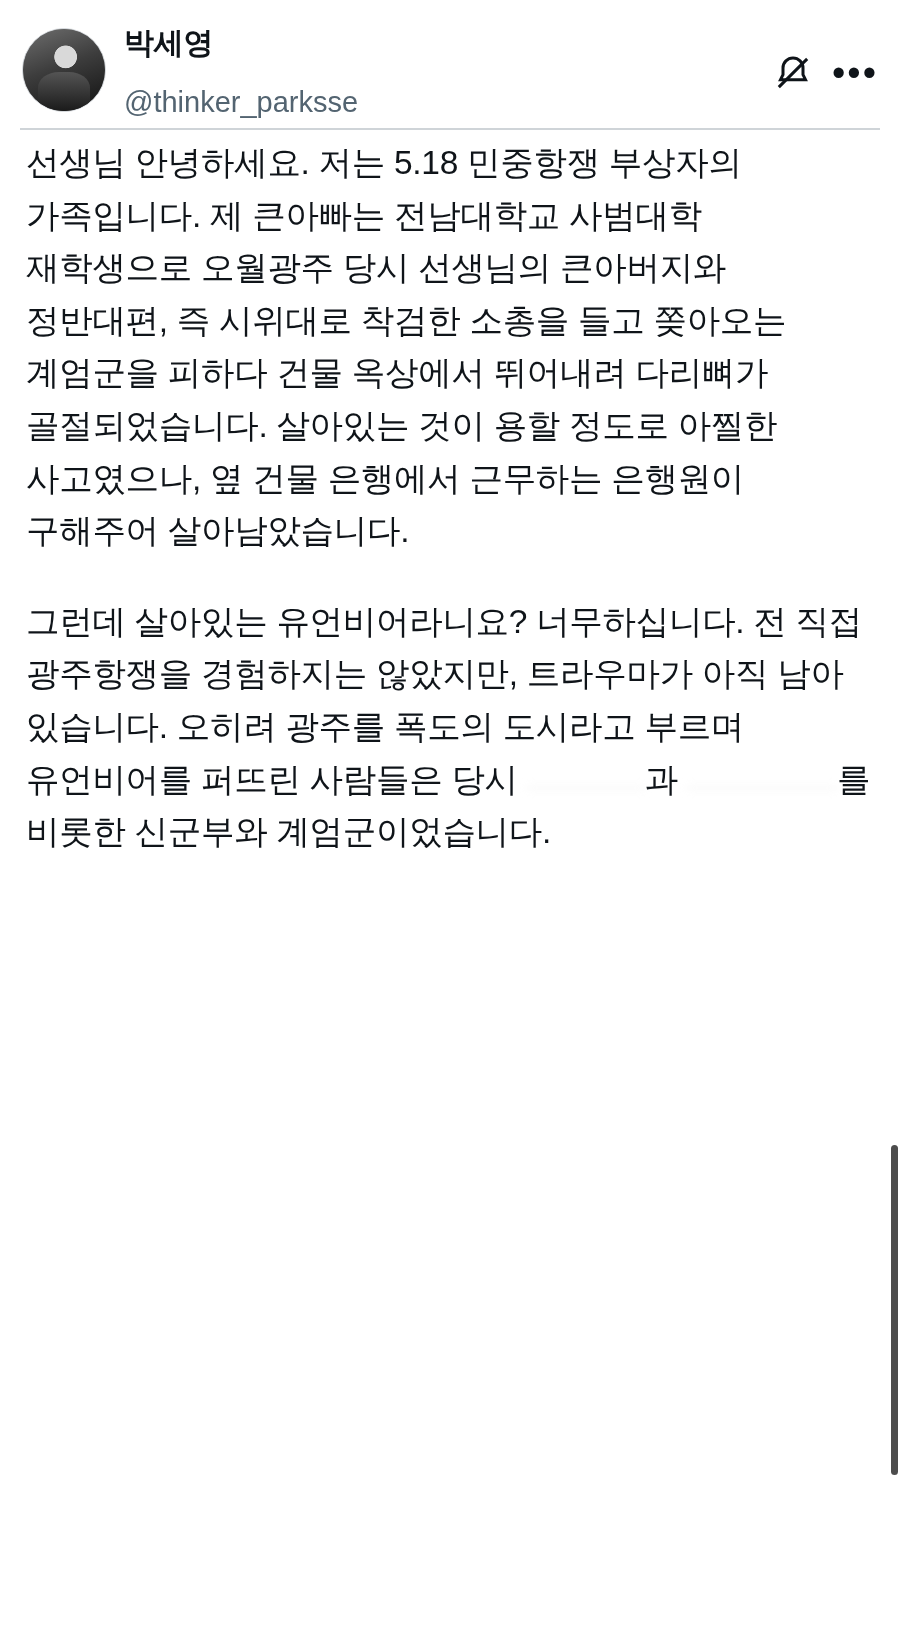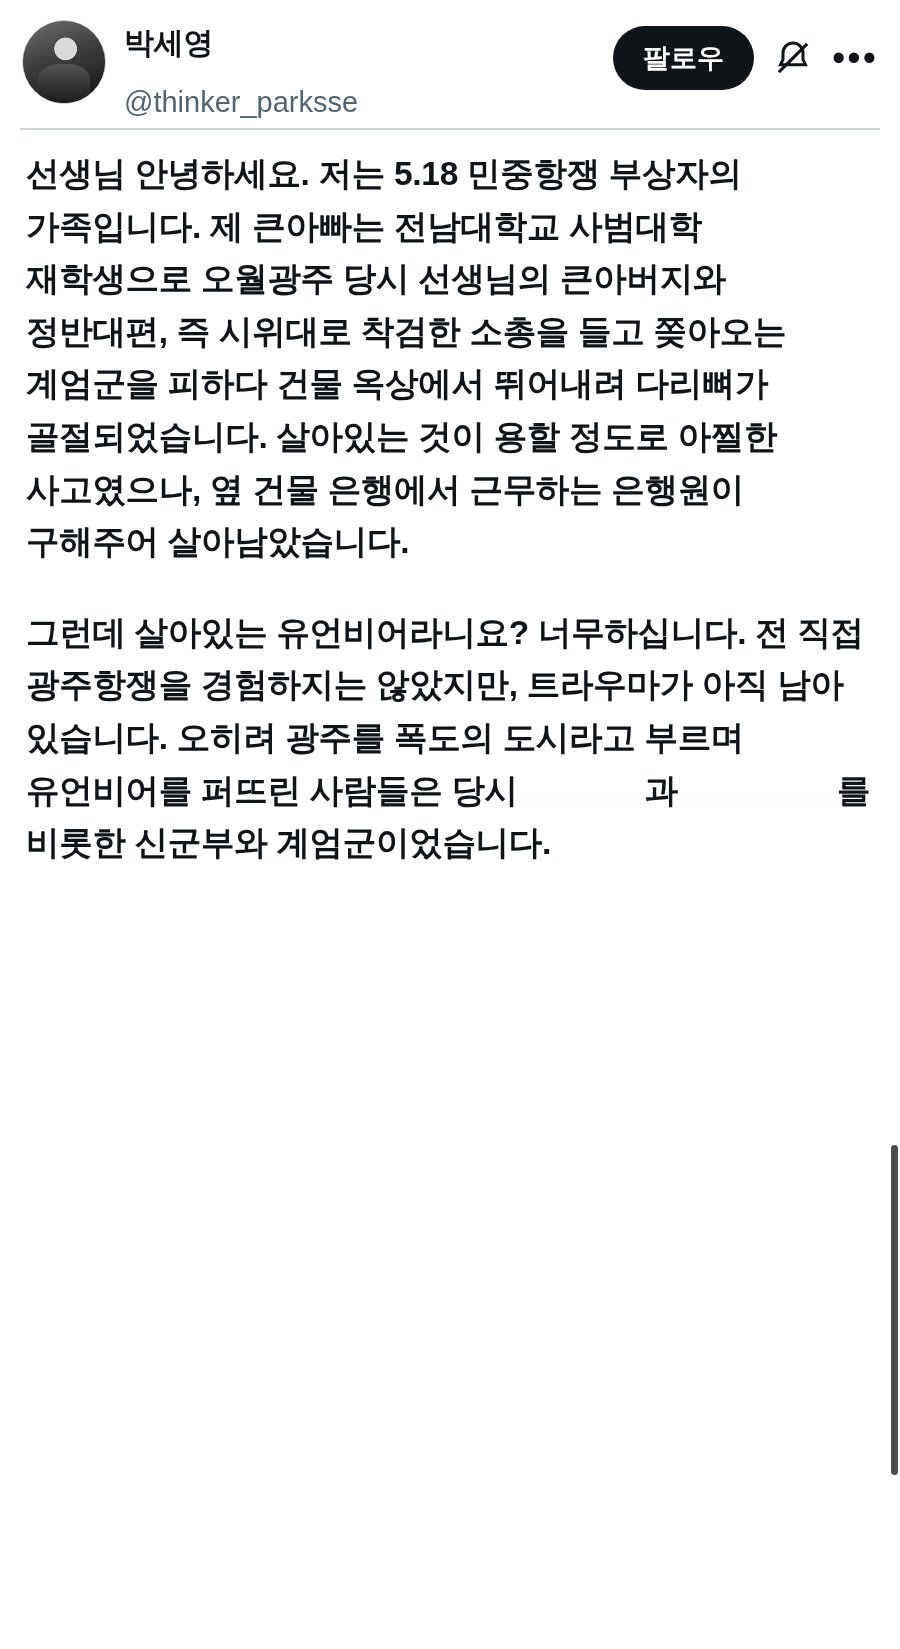--- a/index.html
+++ b/index.html
@@ -13,21 +13,21 @@
     height: 1649px;
     font-family: "Liberation Sans", sans-serif;
     color: #0f1419;
     overflow: hidden;
     position: relative;
   }
 
   
   .post-header {
     display: flex;
-    align-items: flex-start;
+    align-items: center;
     padding: 20px 22px 0 22px;
     height: 120px;
   }
   .avatar {
     width: 84px;
     height: 84px;
     border-radius: 50%;
     flex: 0 0 84px;
     overflow: hidden;
     background: #8b8b8b;
@@ -110,27 +110,26 @@
 
   
   .header-rule {
     height: 2px;
     background: #cfd4d8;
     margin: 8px 20px 0 20px;
   }
 
   
   .post-body {
-    padding: 18px 26px 0 26px;
+    padding: 7px 26px 0 26px;
     font-size: 33.5px;
     line-height: 1.57;
     color: #0f1419;
     letter-spacing: -0.3px;
     word-break: keep-all;
-    font-weight: bold;
   }
   .paragraph { margin: 0 0 38px 0; }
   .paragraph:last-child { margin-bottom: 0; }
   .redact {
     display: inline-block;
     vertical-align: baseline;
     background: #ffffff;
     position: relative;
   }
   .redact::before {
@@ -185,21 +184,20 @@
   <div class="avatar">
     <div class="avatar-photo"></div>
   </div>
 
   <div class="name-block">
     <div class="display-name">박세영</div>
     <div class="handle">@thinker_parksse</div>
   </div>
 
   <div class="header-actions">
-    <button class="follow-button">팔로우</button>
 
     <div class="icon-btn">
       <svg width="40" height="40" viewBox="0 0 24 24" aria-hidden="true">
         <path fill="none" stroke="#0f1419" stroke-width="1.8" d="M12 3a6 6 0 0 0-6 6v4l-1.5 3h15L18 13V9a6 6 0 0 0-6-6z"></path>
         <line x1="3.5" y1="20.5" x2="20.5" y2="3.5" stroke="#0f1419" stroke-width="1.8"></line>
       </svg>
     </div>
 
     <div class="icon-btn">
       <span class="more-icon">•••</span>

